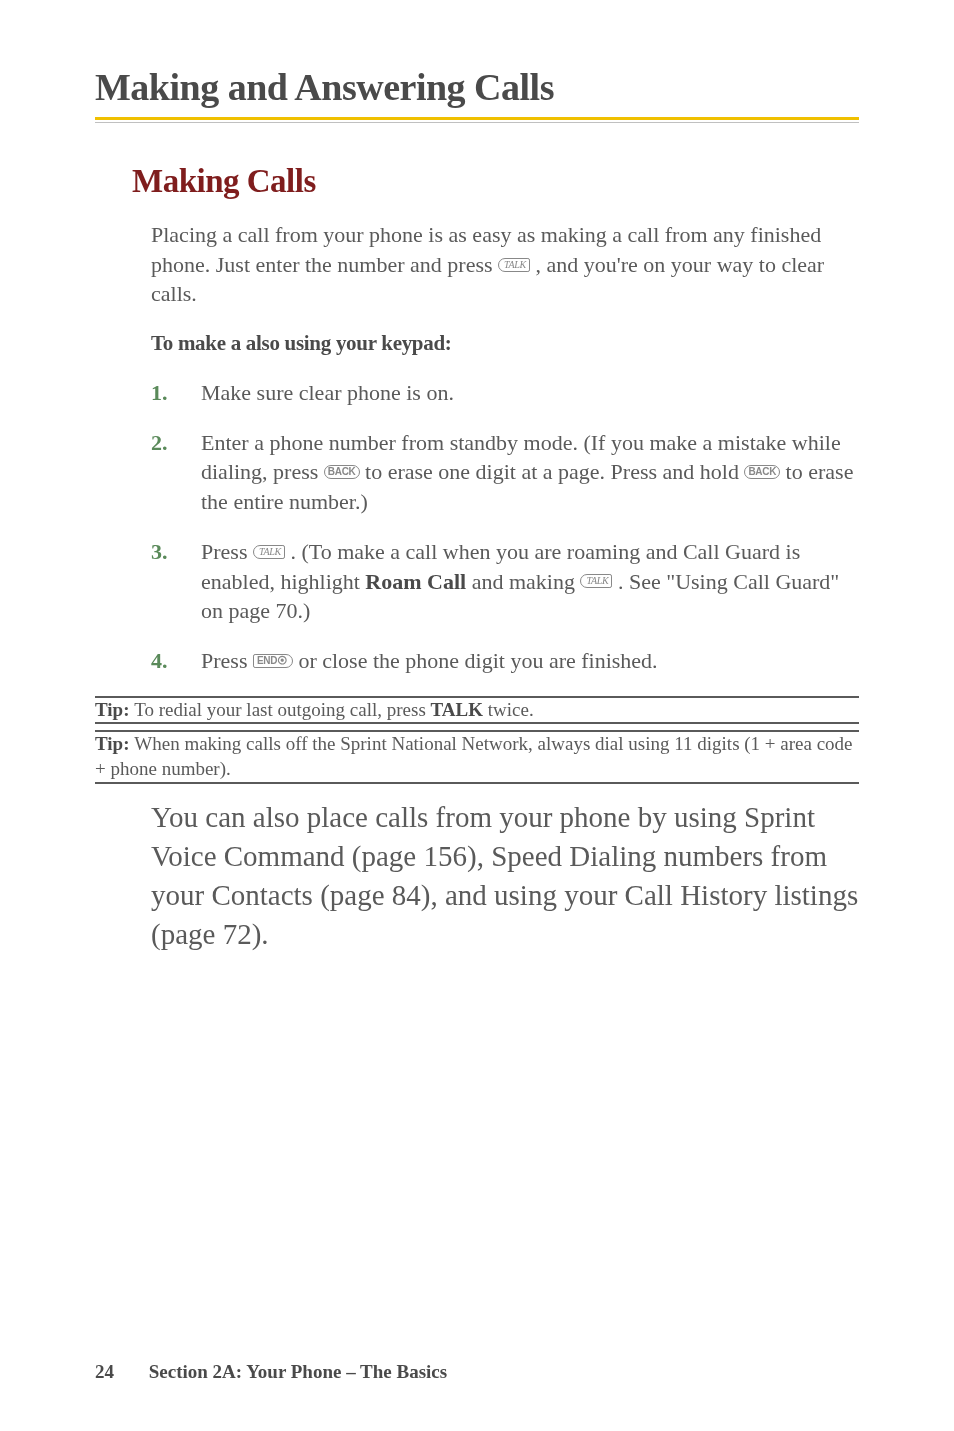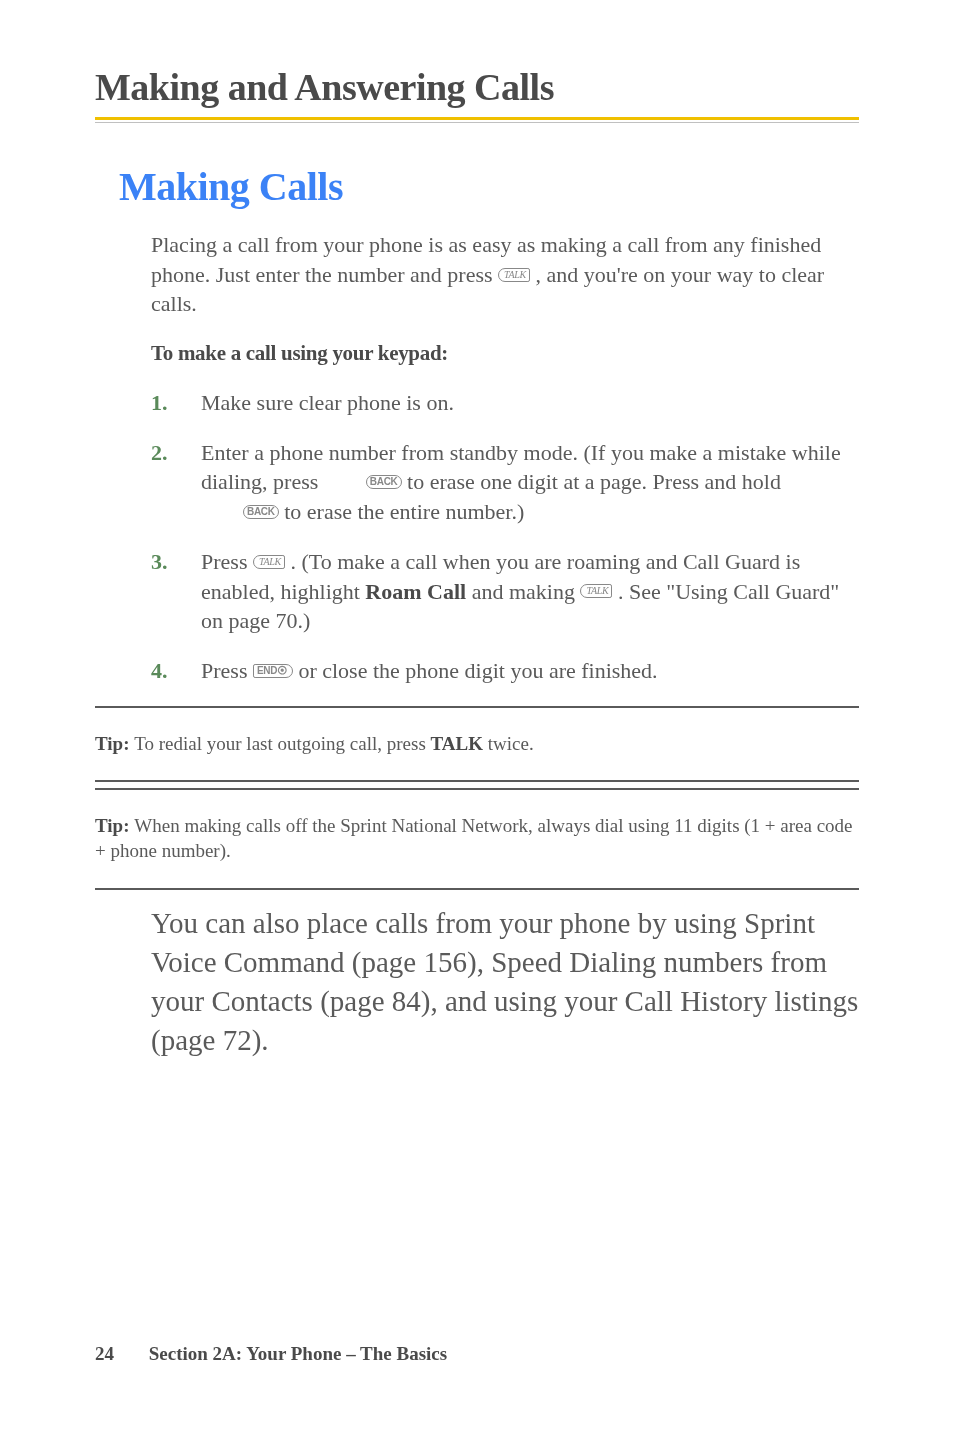--- a/index.html
+++ b/index.html
@@ -29,25 +29,25 @@
       width: 100%;
       margin-bottom: 2px;
     }
     .heading-underline-gray {
       height: 1px;
       background: #c0c0c0;
       width: 100%;
       margin-bottom: 40px;
     }
     .sub-heading {
-      font-size: 40px;
-      font-weight: bold;
-      color: #3b82f6;
+      font-size: 33px;
+      font-weight: bold;
+      color: #7f1d1d;
       letter-spacing: -0.5px;
-      margin-left: 24px;
+      margin-left: 37px;
       margin-bottom: 20px;
     }
     .intro-text {
       font-size: 22px;
       line-height: 1.35;
       margin-left: 56px;
       margin-bottom: 22px;
       color: #5a5a5a;
     }
     .sub-bold {
@@ -92,40 +92,39 @@
       font-family: Arial, sans-serif;
       background: #fff;
       font-weight: bold;
       letter-spacing: -0.3px;
       line-height: 1;
       position: relative;
       top: -2px;
     }
     .key-back {
       border-radius: 7px;
-      margin-left: 42px;
     }
     .key-end {
       border-top-left-radius: 3px;
       border-bottom-left-radius: 3px;
       border-top-right-radius: 10px;
       border-bottom-right-radius: 10px;
       padding-right: 5px;
     }
     .key-talk {
       border-top-left-radius: 10px;
       border-bottom-left-radius: 10px;
       border-top-right-radius: 3px;
       border-bottom-right-radius: 3px;
       padding-left: 5px;
     }
     .tip-block {
       border-top: 2.5px solid #5a5a5a;
       border-bottom: 2.5px solid #5a5a5a;
-      padding: 24px 0;
+      padding: 0 0;
       margin-bottom: 6px;
       font-size: 19px;
       line-height: 1.3;
       color: #5a5a5a;
     }
     .tip-block .tip-label {
       font-weight: bold;
       color: #4a4a4a;
     }
     .tip-block:first-of-type {
@@ -133,21 +132,21 @@
     }
     .after-tip-text {
       font-size: 29px;
       line-height: 1.35;
       margin-left: 56px;
       margin-top: 14px;
       color: #5a5a5a;
     }
     .footer {
       position: absolute;
-      bottom: 66px;
+      bottom: 48px;
       left: 95px;
       font-size: 19px;
       color: #4a4a4a;
     }
     .footer-page {
       font-weight: bold;
       margin-right: 30px;
     }
     .footer-section {
       font-weight: bold;
@@ -166,21 +165,21 @@
 <div class="heading-underline-gray"></div>
 
 <h2 class="sub-heading">Making Calls</h2>
 
 <p class="intro-text">
   <span>Placing a call from your phone is as easy as making a call from any finished phone. Just enter the number and press </span>
   <span class="key-icon key-talk"><span class="key-talk-label">TALK</span></span>
   <span> , and you're on your way to clear calls.</span>
 </p>
 
-<p class="sub-bold">To make a call using your keypad:</p>
+<p class="sub-bold">To make a also using your keypad:</p>
 
 <div class="numbered-list">
 
   <div class="list-item">
     <div class="list-number">1.</div>
     <div class="list-content">Make sure clear phone is on.</div>
   </div>
 
   <div class="list-item">
     <div class="list-number">2.</div>

